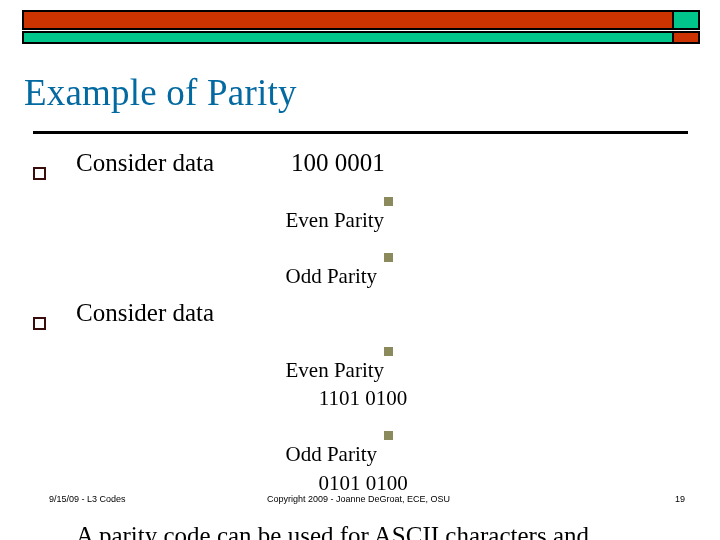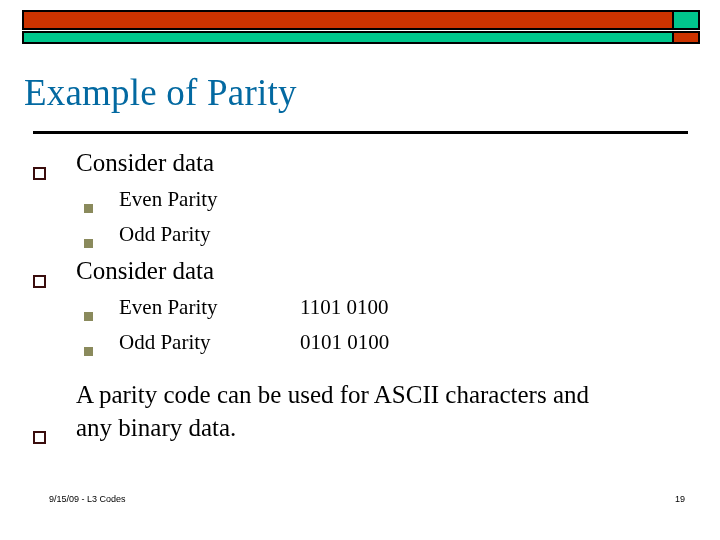--- a/index.html
+++ b/index.html
@@ -104,22 +104,23 @@
     flex: 1 1 auto;
     padding-right: 100px;
     margin-top: 16px;
   }
 
   .sublist {
     margin: 5px 0 6px 0;
   }
   .level2 {
     display: flex;
-    align-items: flex-end;
+    align-items: center;
     margin-bottom: 7px;
+    flex-direction: column;
   }
   .level2 .bullet-sq {
     flex: 0 0 auto;
     width: 9px;
     height: 9px;
     background: #8a8a5c;
     margin-top: 12px;
     margin-left: 51px;
   }
   .level2 .l2-text {
@@ -167,20 +168,21 @@
 </div>
 
 <div id="page-title">Example of Parity</div>
 <div id="title-rule"></div>
 
 <div id="content">
 
   <div class="level1">
     <span class="bullet-box"></span>
     <span class="l1-text">Consider data</span>
+    <span class="l1-value">100 0001</span>
   </div>
   <div class="sublist">
     <div class="level2">
       <span class="bullet-sq"></span>
       <span class="l2-text">Even Parity</span>
     </div>
     <div class="level2">
       <span class="bullet-sq"></span>
       <span class="l2-text">Odd Parity</span>
     </div>
@@ -205,14 +207,15 @@
 
   <div class="level1 wide" style="margin-top:6px">
     <span class="bullet-box"></span>
     <span class="l1-text">A parity code can be used for ASCII characters and any binary data.</span>
   </div>
 
 </div>
 
 <div id="footer">
   <span id="footer-left">9/15/09 - L3 Codes</span>
+  <span id="footer-center">Copyright 2009 - Joanne DeGroat, ECE, OSU</span>
   <span id="footer-page">19</span>
 </div>
 
 </body></html>

